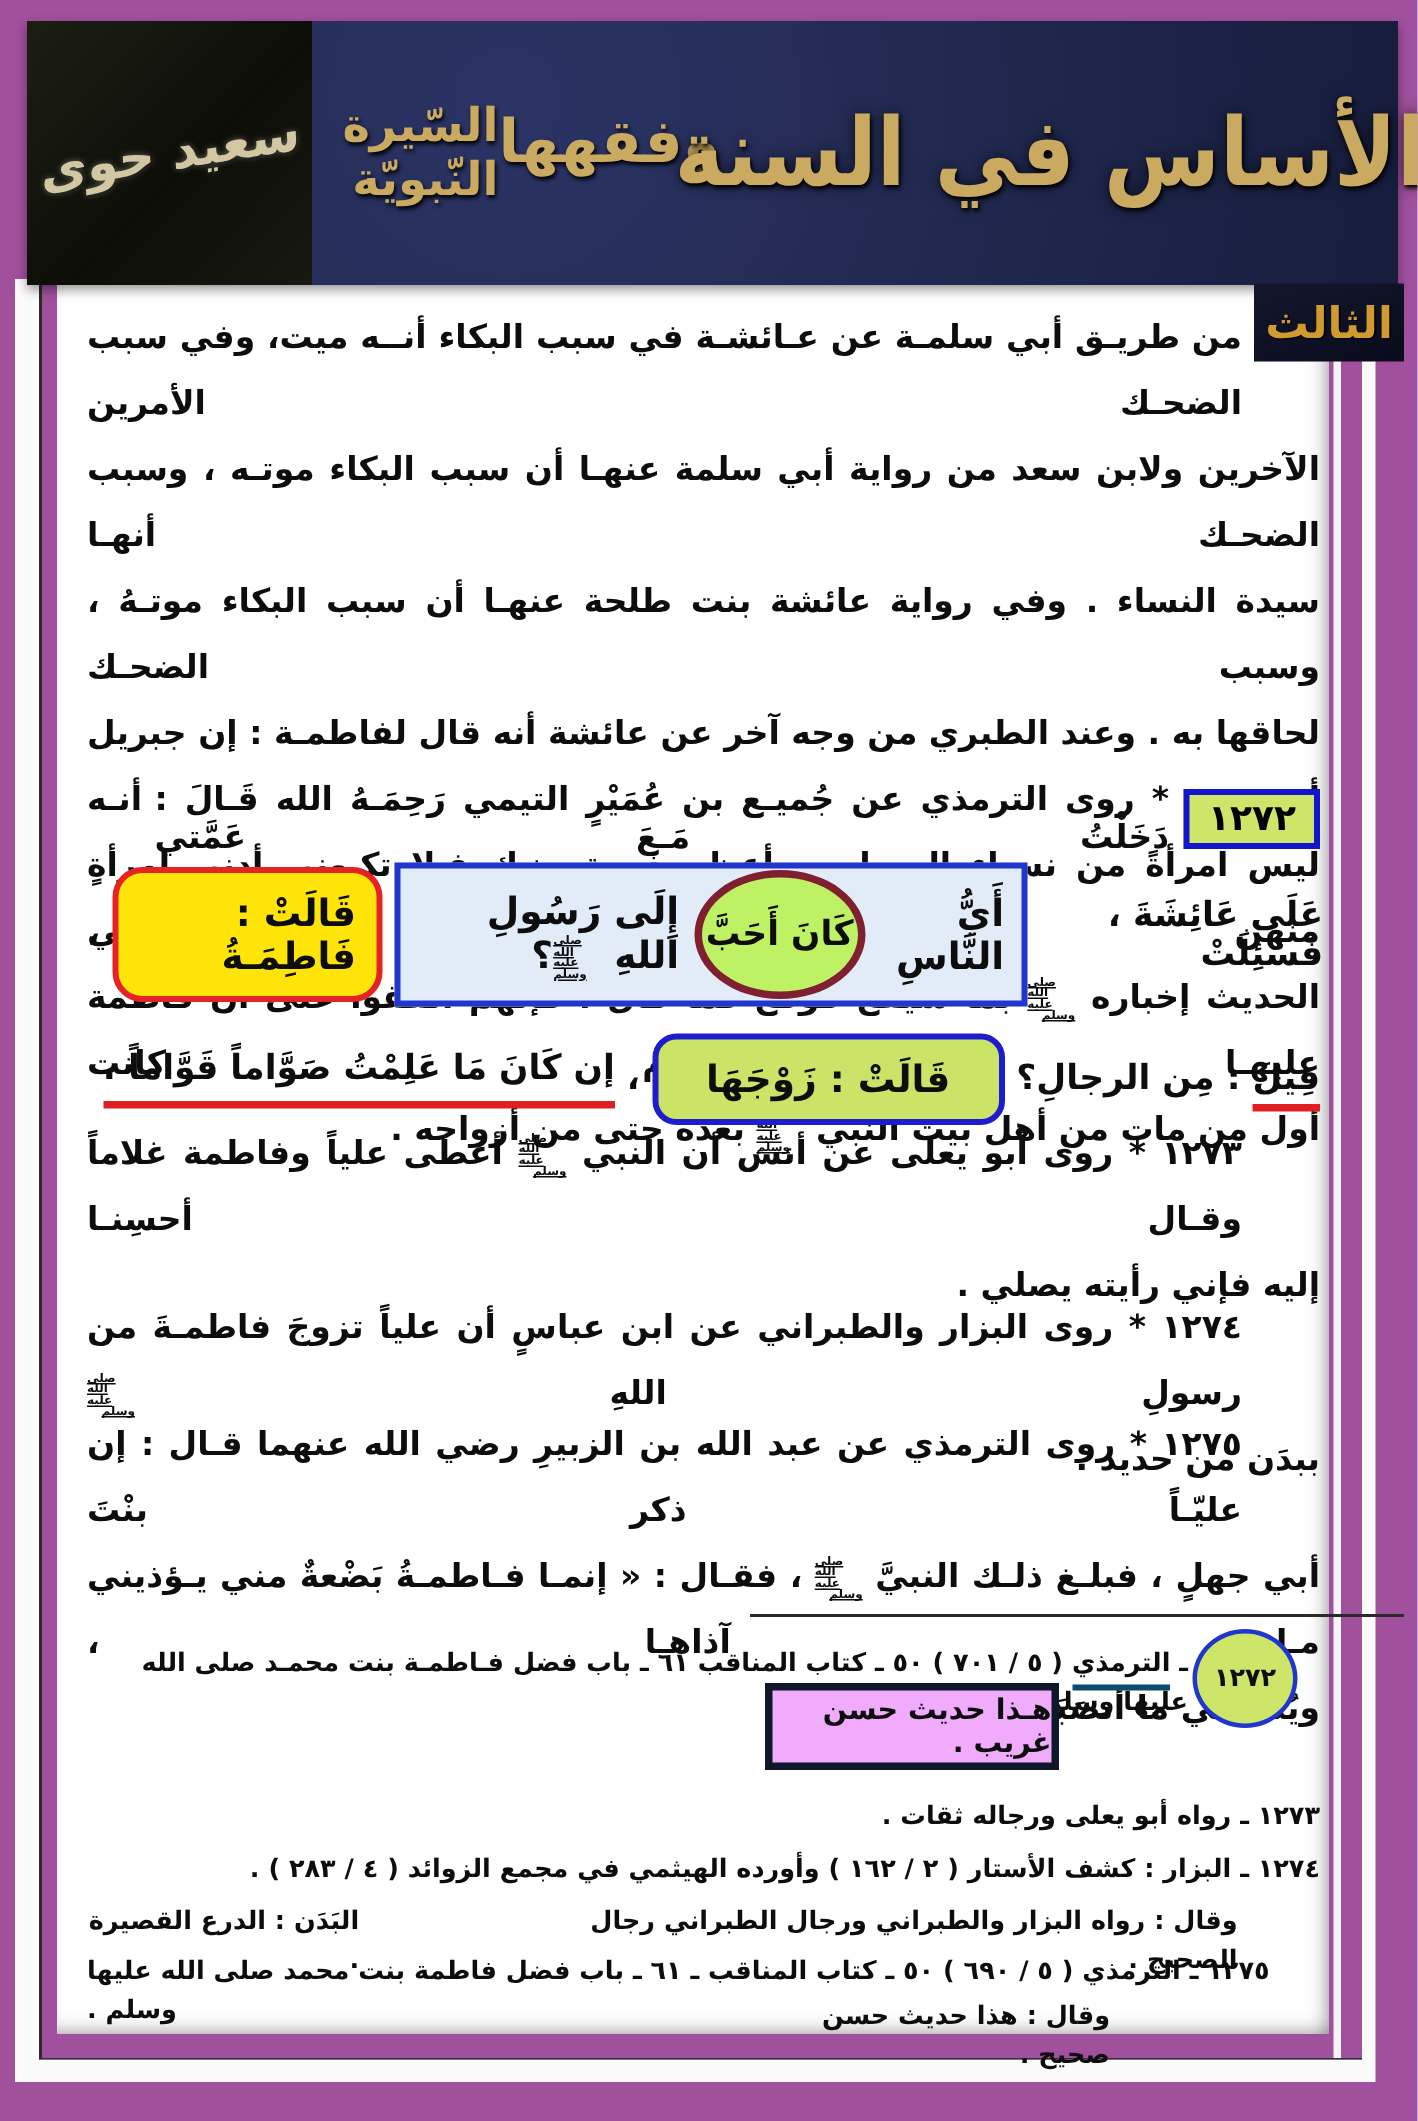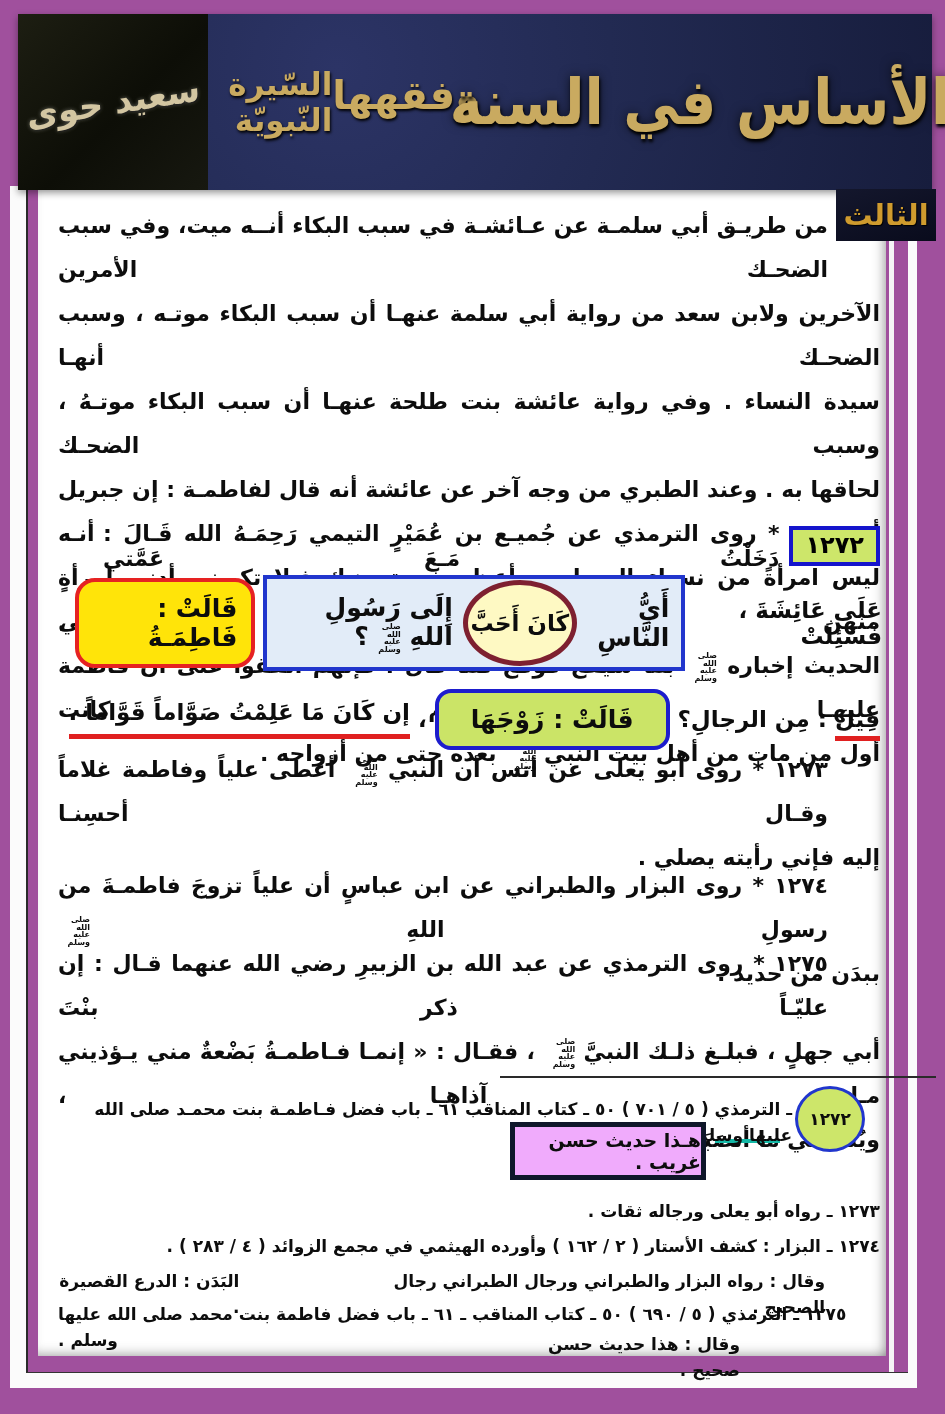--- a/index.html
+++ b/index.html
@@ -42,51 +42,51 @@
   .para1{left:58px;top:204px;width:822px;}
   .indent{padding-right:52px;}
 
   
   .h1272-l1{left:58px;top:520px;width:822px;height:52px;display:flex;align-items:center;gap:10px;font-size:22px;}
   .num-badge{background:#cde66a;border:4px solid #1515cc;padding:1px 12px 3px 12px;font-size:24px;font-weight:bold;color:#000;}
   .h1272-l1 .rest{flex:1;text-align:justify;text-align-last:justify;margin-left:45px;}
 
   .h1272-l2{left:58px;top:574px;width:824px;height:98px;display:flex;align-items:center;gap:8px;font-size:23px;}
   .bluebox{background:#e2ecf8;border:4px solid #2136cd;display:flex;align-items:center;gap:10px;padding:4px 12px;height:80px;font-size:25px;}
-  .circle{background:#fef9c3;border:5px solid #7e2030;border-radius:50%;width:104px;height:76px;display:flex;align-items:center;justify-content:center;font-size:23px;flex:0 0 auto;}
+  .circle{background:#bef264;border:5px solid #7e2030;border-radius:50%;width:104px;height:76px;display:flex;align-items:center;justify-content:center;font-size:23px;flex:0 0 auto;}
   .yellowbox{background:#ffe409;border:4px solid #e62222;border-radius:20px;padding:12px 14px;font-size:25px;}
 
   .h1272-l3{left:58px;top:682px;width:822px;height:74px;display:flex;align-items:center;gap:8px;font-size:23px;}
   .greenbox{background:#cbe467;border:4px solid #1d1dcd;border-radius:16px;padding:12px 32px;font-size:25px;}
   .u-red{border-bottom:5px solid #e02020;padding-bottom:9px;}
   .u-red-thin{border-bottom:5px solid #e02020;padding-bottom:4px;}
 
   .h1273{left:58px;top:748px;width:822px;}
   .h1274{left:58px;top:864px;width:822px;}
   .h1275{left:58px;top:942px;width:822px;}
 
   .fn-sep{position:absolute;left:500px;top:1076px;width:436px;height:2px;background:#2a2a2a;}
 
   .fn{font-size:17px;line-height:26px;}
   .fn1272-badge{left:795px;top:1086px;width:64px;height:60px;border-radius:50%;background:#cde66a;border:3px solid #2136cd;
         display:flex;align-items:center;justify-content:center;font-size:17px;font-weight:bold;}
   .fn1272-line{left:58px;top:1096px;width:734px;text-align:right;}
-  .u-blue{border-bottom:4px solid #14b8a6;padding-bottom:20px;}
+  .u-blue{border-bottom:4px solid #0c4a6e;padding-bottom:4px;}
   .u-red-fn{border-bottom:4px solid #e02020;padding-bottom:2px;}
   .fn-yellowbox{left:510px;top:1122px;width:186px;height:48px;background:#f0abfc;border:5px solid #0f172a;
         display:flex;align-items:center;justify-content:center;font-size:19px;font-weight:bold;}
   .fn1273{left:58px;top:1198px;width:822px;text-align:right;}
   .fn1274a{left:58px;top:1233px;width:822px;text-align:right;}
   .fn1274b{left:58px;top:1268px;width:822px;display:flex;gap:105px;padding-right:55px;box-sizing:border-box;}
   .fn1275a{left:58px;top:1301px;width:822px;text-align:left;}
   .fn1275b{left:545px;top:1331px;width:195px;text-align:right;}
   .pagenum{left:385px;top:1312px;font-size:32px;font-weight:bold;letter-spacing:3px;color:#ffffff;}
 
   
-  .saw{display:inline-block;width:32px;font-size:8px;line-height:7.5px;text-align:right;vertical-align:middle;white-space:normal;font-weight:bold;}
+  .saw{display:inline-block;width:32px;font-size:8px;line-height:7.5px;text-align:left;vertical-align:middle;white-space:normal;font-weight:bold;text-decoration:underline;}
 </style>
 </head>
 <body>
 
 <div class="canvas">
 
   <div class="frame-white"></div>
   <div class="frame-purple"></div>
   <div class="page"></div>
   <div class="right-white-line"></div>

